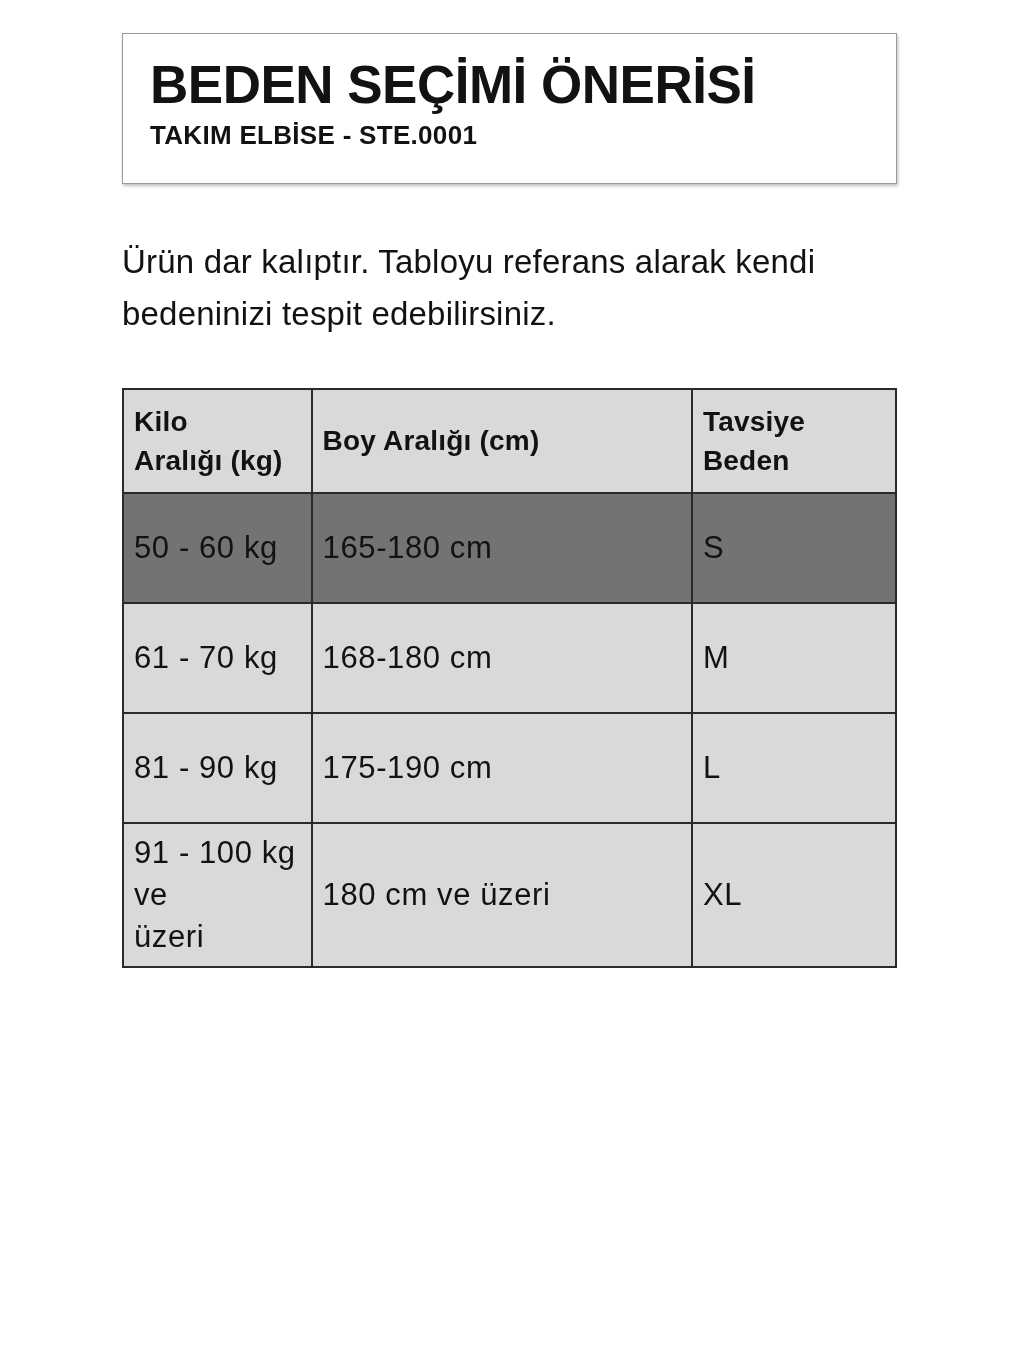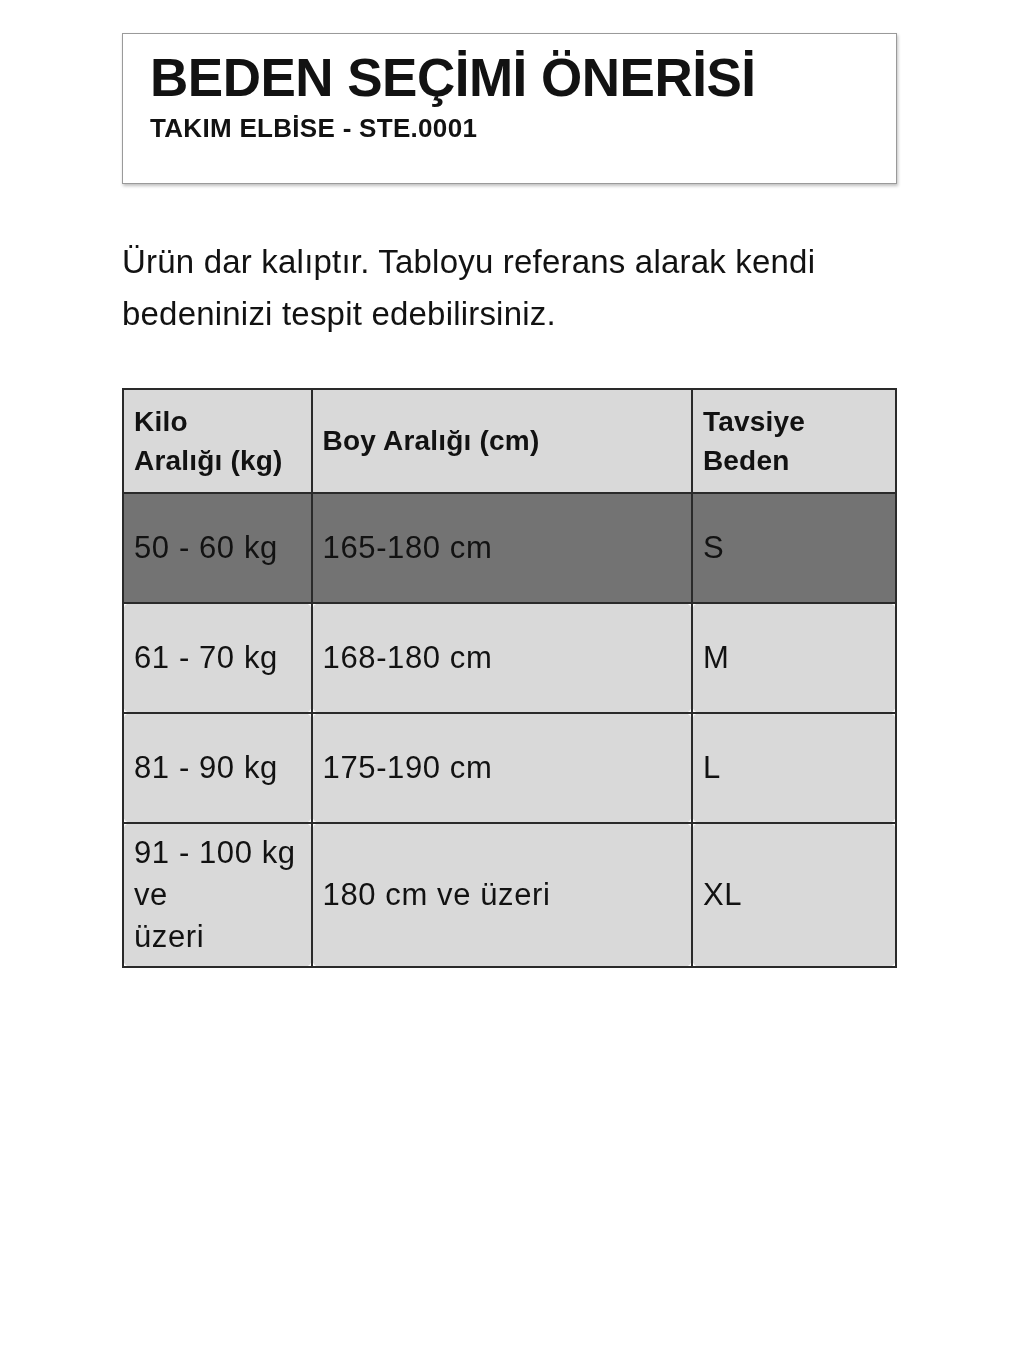--- a/index.html
+++ b/index.html
@@ -50,21 +50,21 @@
     margin-left: 14px;
     margin-top: 2px;
   }
 
   
   .title-box {
     margin-top: 3px;
     height: 151px;
     border: 1px solid var(--box-border);
     box-shadow: 1px 2px 3px rgba(0,0,0,0.25);
-    padding: 14px 27px 0 27px;
+    padding: 21px 27px 0 27px;
     background: #ffffff;
   }
   .title-box h1 {
     margin: 0;
     font-size: 53px;
     font-weight: bold;
     letter-spacing: -0.5px;
     line-height: 1.12;
     white-space: nowrap;
   }
@@ -106,21 +106,21 @@
     background: var(--shade);
   }
   .size-chart tbody tr { height: 110px; }
   .size-chart tbody tr:last-child { height: 119px; }
   .size-chart td {
     font-size: 31px;
     line-height: 1.35;
     letter-spacing: 0.6px;
     background: #737373;
   }
-  .size-chart tr.shaded td { background: var(--shade); border-radius: 8px; }
+  .size-chart tr.shaded td { background: var(--shade); }
 
   col.c-weight { width: 24.4%; }
   col.c-height { width: 49.2%; }
   col.c-size   { width: 26.4%; }
 </style>
 </head>
 <body>
 
 <div class="page">
 

